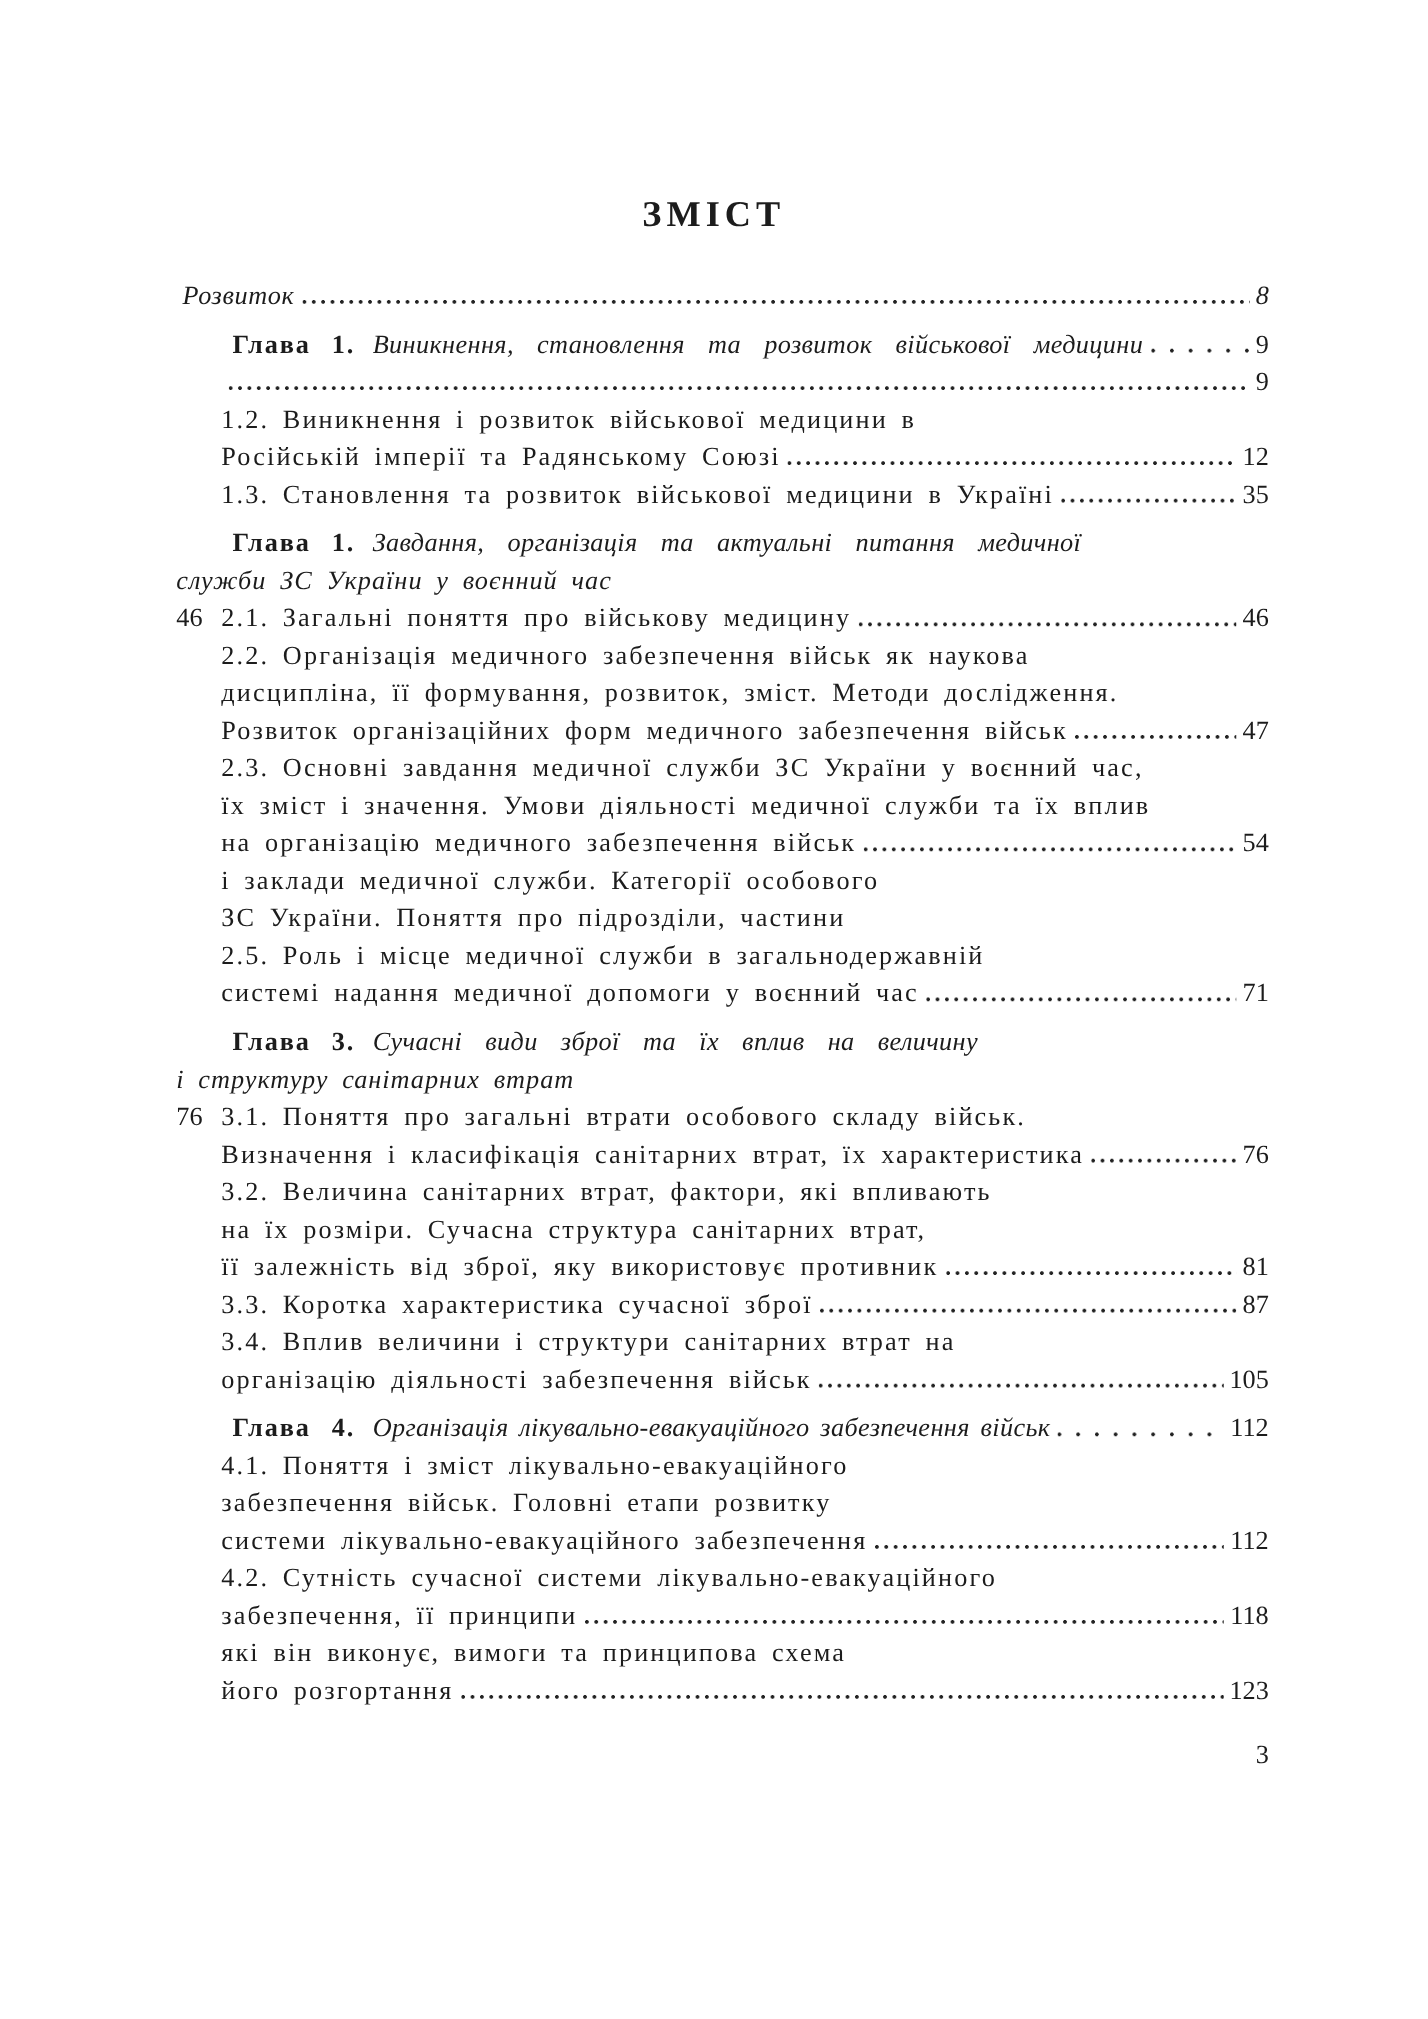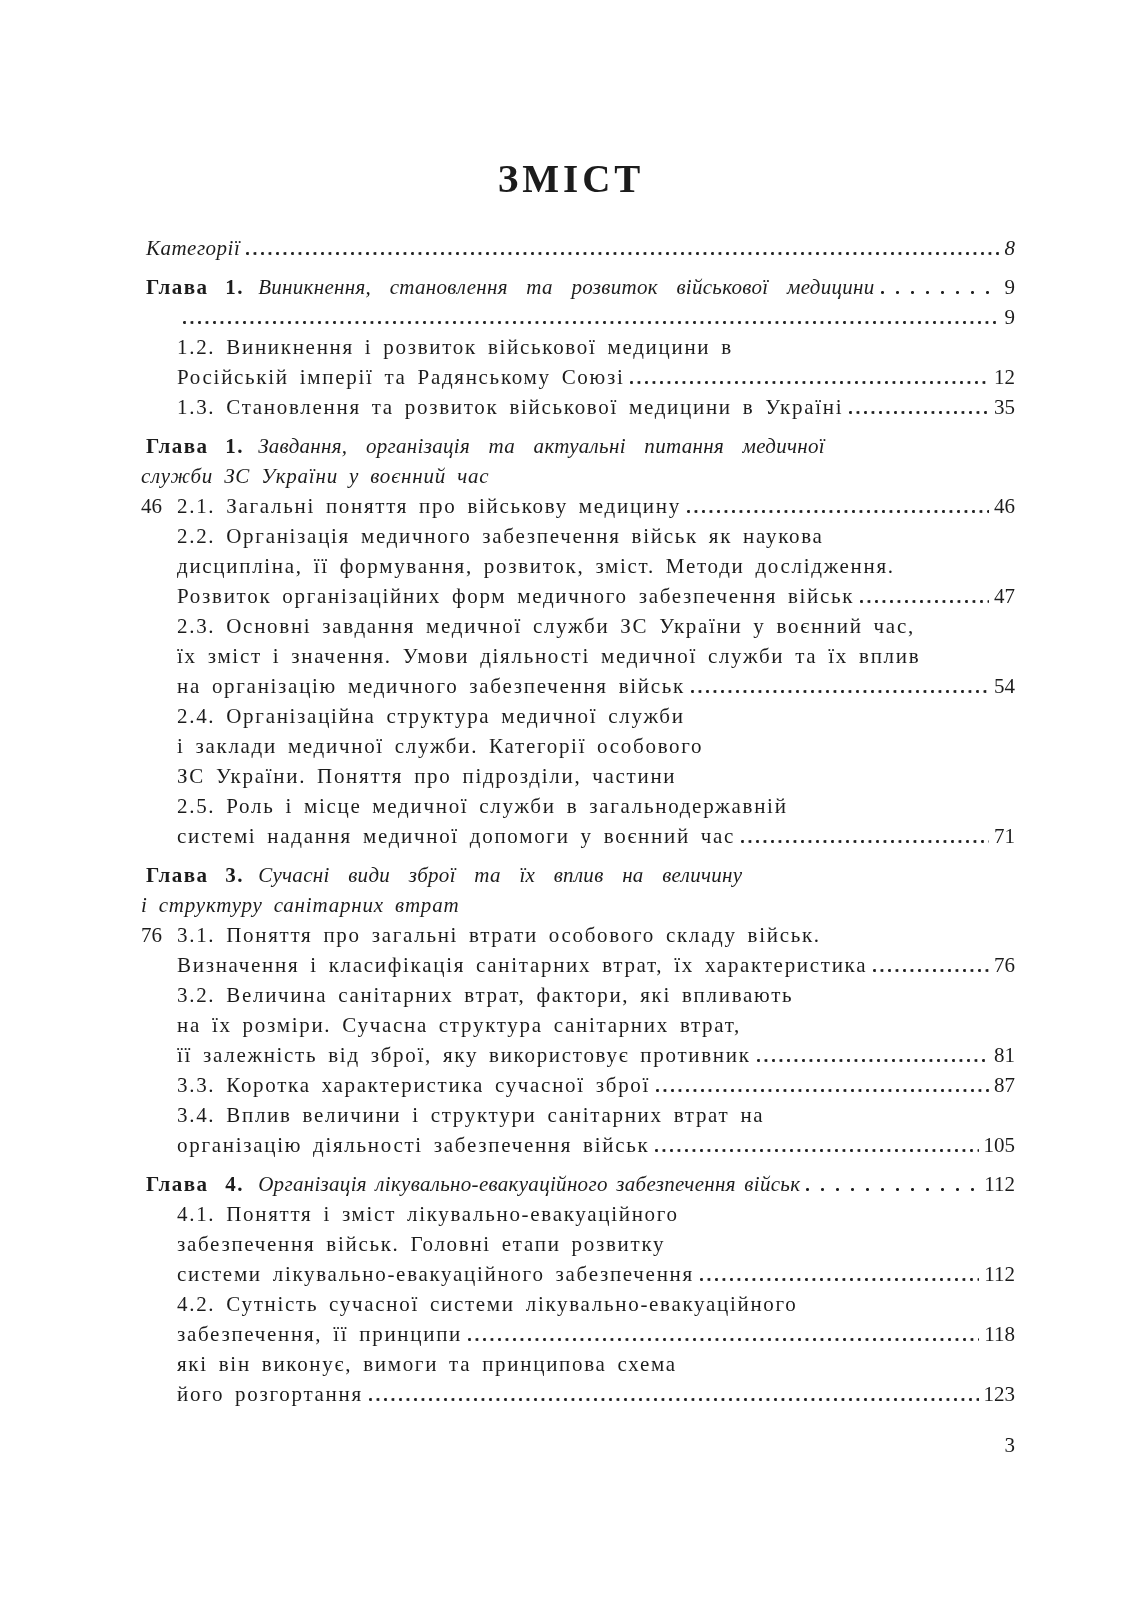--- a/index.html
+++ b/index.html
@@ -12,36 +12,36 @@
     width: 1142px;
     height: 1615px;
     background: #ffffff;
     overflow: hidden;
     font-family: "Liberation Serif", "DejaVu Serif", serif;
     color: #1c1c1c;
   }
   .title {
     margin: 156px 0 0 0;
     text-align: center;
-    font-size: 39px;
+    font-size: 29px;
     font-weight: bold;
     letter-spacing: 4px;
   }
   .toc {
     margin: 32px 127px 0 146px; 
   }
   .toc-row {
     display: flex;
     align-items: baseline;
     height: 30px;
     font-size: 21px;
     line-height: 30px;
     white-space: nowrap;
   }
-  .gap-before { margin-top: 9px; }
+  .gap-before { margin-top: 9px; margin-left: 40px; }
 
   .prefix {
     font-weight: bold;
     margin-right: 14px;
     letter-spacing: 1.5px;
     word-spacing: 10px;
     white-space: pre;
   }
   .text  { white-space: pre; }
 
@@ -83,21 +83,21 @@
 <body>
 
 <div class="page">
 
   <h1 class="title">ЗМІСТ</h1>
 
   <div class="toc">
 
       <div class="toc-row type-preface ld-dense">
 
-        <span class="text">Категорії</span>
+        <span class="text">Розвиток</span>
         <span class="leader"></span>
         <span class="pagenum">8</span>
       </div>
 
       <div class="toc-row type-chapter ld-sparse gap-before spread">
         <span class="prefix">Глава 1.</span>
         <span class="text">Виникнення, становлення та розвиток військової медицини</span>
         <span class="leader"></span>
         <span class="pagenum">9</span>
       </div>
@@ -179,25 +179,20 @@
 
       </div>
 
       <div class="toc-row type-item ld-dense">
 
         <span class="text">на організацію медичного забезпечення військ</span>
         <span class="leader"></span>
         <span class="pagenum">54</span>
       </div>
 
-      <div class="toc-row type-item ld-none">
-
-        <span class="text">2.4. Організаційна структура медичної служби</span>
-
-      </div>
 
       <div class="toc-row type-item ld-none">
 
         <span class="text">і заклади медичної служби. Категорії особового</span>
 
       </div>
 
       <div class="toc-row type-item ld-none">
 
         <span class="text">ЗС України. Поняття про підрозділи, частини</span>

